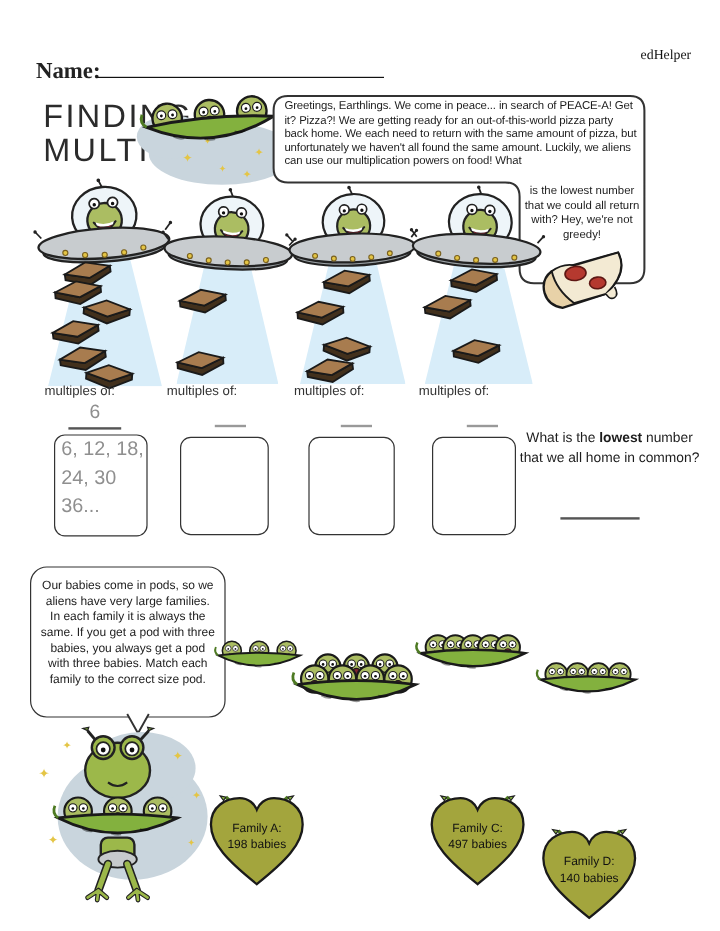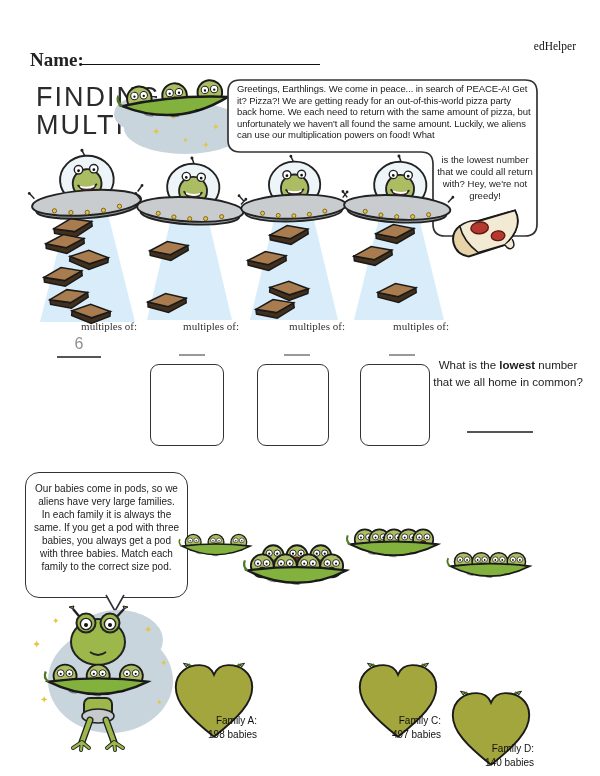--- a/index.html
+++ b/index.html
@@ -13,33 +13,33 @@
   
   .title{font-size:27px;letter-spacing:2px;color:#2b2b2b;font-weight:400;}
   
   .bubble-text{font-size:9.5px;line-height:1.22;color:#1c1c1c;letter-spacing:-0.1px;}
   .bubble-tail-text{font-size:9.5px;line-height:1.25;color:#1c1c1c;text-align:center;}
   .pods-bubble{border:1.6px solid #333;border-radius:14px;background:#fff;}
   .pods-bubble-text{font-size:10px;line-height:1.3;text-align:center;padding:9px 7px;color:#1c1c1c;}
   
   .beam{background:var(--beam);clip-path:polygon(30% 0,70% 0,100% 100%,0 100%);}
   .slab{position:absolute;width:42px;height:24px;overflow:visible;}
-  .mult-label{font-size:11px;color:#333;text-align:right;width:100px;font-family:Liberation Serif, serif;}
+  .mult-label{font-size:11px;color:#333;text-align:left;width:100px;}
   .blank-main{border-bottom:2px solid #555;text-align:center;}
   .blank-main span{color:var(--hand);font-size:16px;}
   .blank-small{border-bottom:2px solid #999;}
   .answer-box{border:1.6px solid #333;border-radius:9px;background:#fff;}
   .hand-line{color:var(--hand);font-size:16.5px;line-height:1.45;padding-left:5px;white-space:nowrap;}
   .question{font-size:11.5px;text-align:center;line-height:1.45;color:#1c1c1c;}
   .question b{font-weight:bold;}
   
   .cloud{background:var(--cloud);border-radius:50%;}
   .star{position:absolute;color:var(--star);}
   
-  .heart-text{position:absolute;width:100%;text-align:right;font-size:10px;color:#111;line-height:1.35;margin-top:30px;}
+  .heart-text{position:absolute;width:100%;text-align:center;font-size:10px;color:#111;line-height:1.35;}
   svg{overflow:visible;display:block;}
 </style>
 </head>
 <body>
 
 <div class="page" style="--beam: #d8edf9; --slab-top: #a87c4f; --slab-side: #42301c; --pea: #abbd62; --pod: #83b13e; --heart: #a3a53d; --cloud: #c9d5dd; --star: #e4c545; --hand: #8f8f8f;">
 
   <svg width="0" height="0" style="position:absolute" aria-hidden="true">
     <defs>
       <g id="slab-shape">
@@ -201,20 +201,25 @@
   <div class="abs mult-label" style="left:245px;top:320px;">multiples of:</div>
   <div class="abs mult-label" style="left:349px;top:320px;">multiples of:</div>
 
   <div class="abs blank-main" style="left:57px;top:335px;width:44px;height:21px;">
     <span>6</span>
   </div>
   <div class="abs blank-small" style="left:179px;top:350px;width:26px;height:4px;"></div>
   <div class="abs blank-small" style="left:284px;top:350px;width:26px;height:4px;"></div>
   <div class="abs blank-small" style="left:389px;top:350px;width:26px;height:4px;"></div>
 
+  <div class="abs answer-box" style="left:45px;top:362px;width:76px;height:83px;">
+      <div class="hand-line">6, 12, 18,</div>
+      <div class="hand-line">24, 30</div>
+      <div class="hand-line">36...</div>
+    </div>
   <div class="abs answer-box" style="left:150px;top:364px;width:72px;height:80px;"></div>
   <div class="abs answer-box" style="left:257px;top:364px;width:70px;height:80px;"></div>
   <div class="abs answer-box" style="left:360px;top:364px;width:68px;height:80px;"></div>
 
   <div class="abs question" style="left:432px;top:357px;width:152px;">
     <span>What is the </span><b>lowest</b><span> number that we all home in common?</span>
   </div>
   <div class="abs" style="left:467px;top:421px;width:66px;height:10px;border-bottom:2px solid #555;"></div>
 
   <div class="abs pods-bubble" style="left:25px;top:472px;width:161px;height:124px;">

